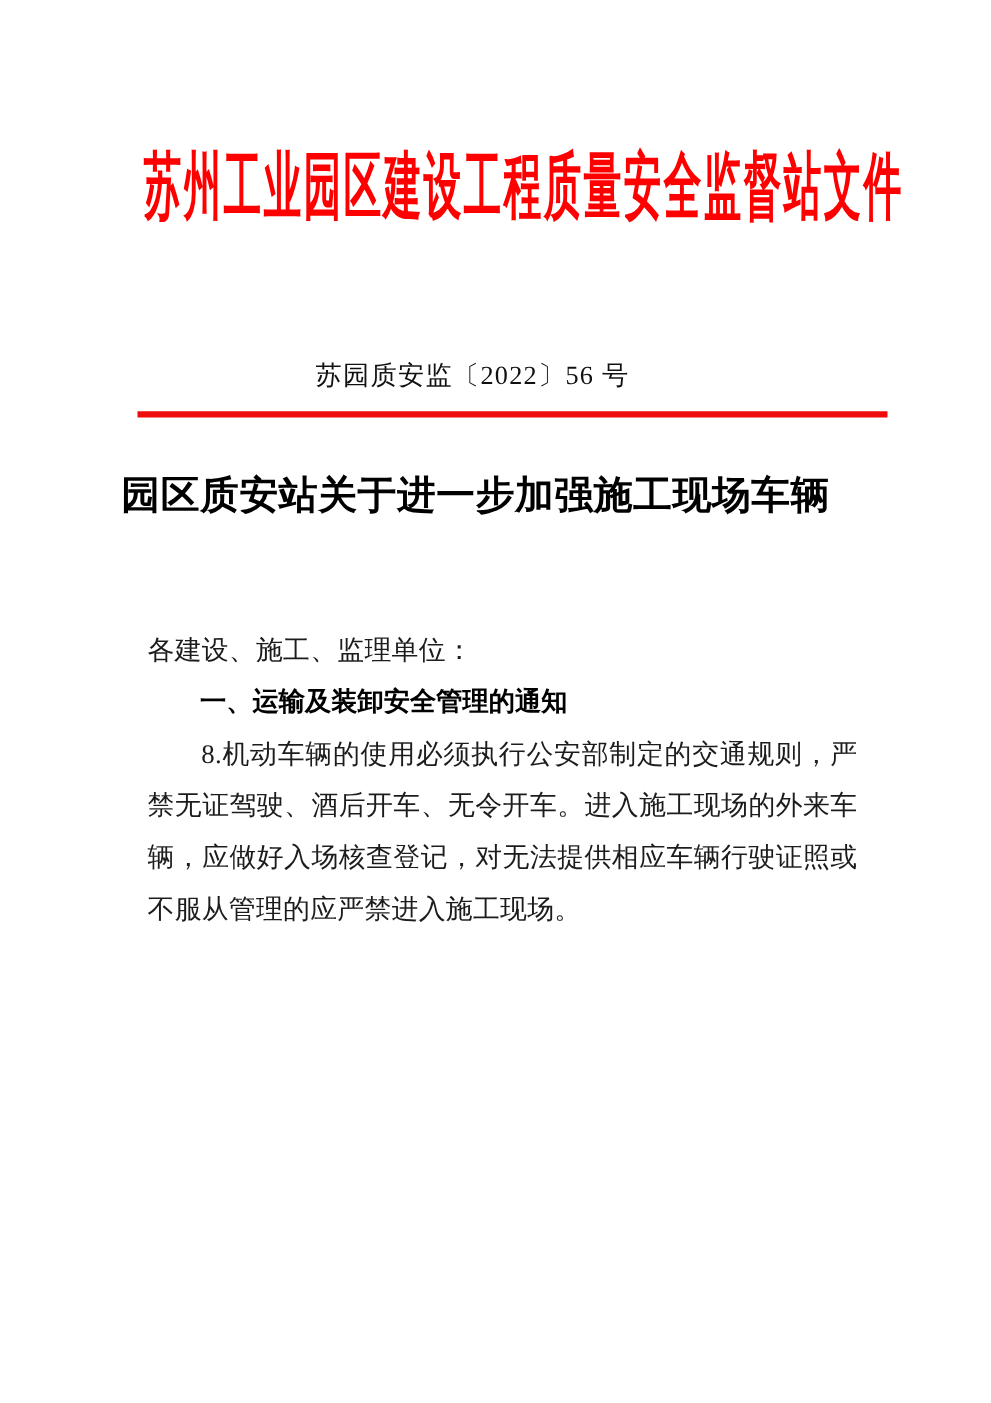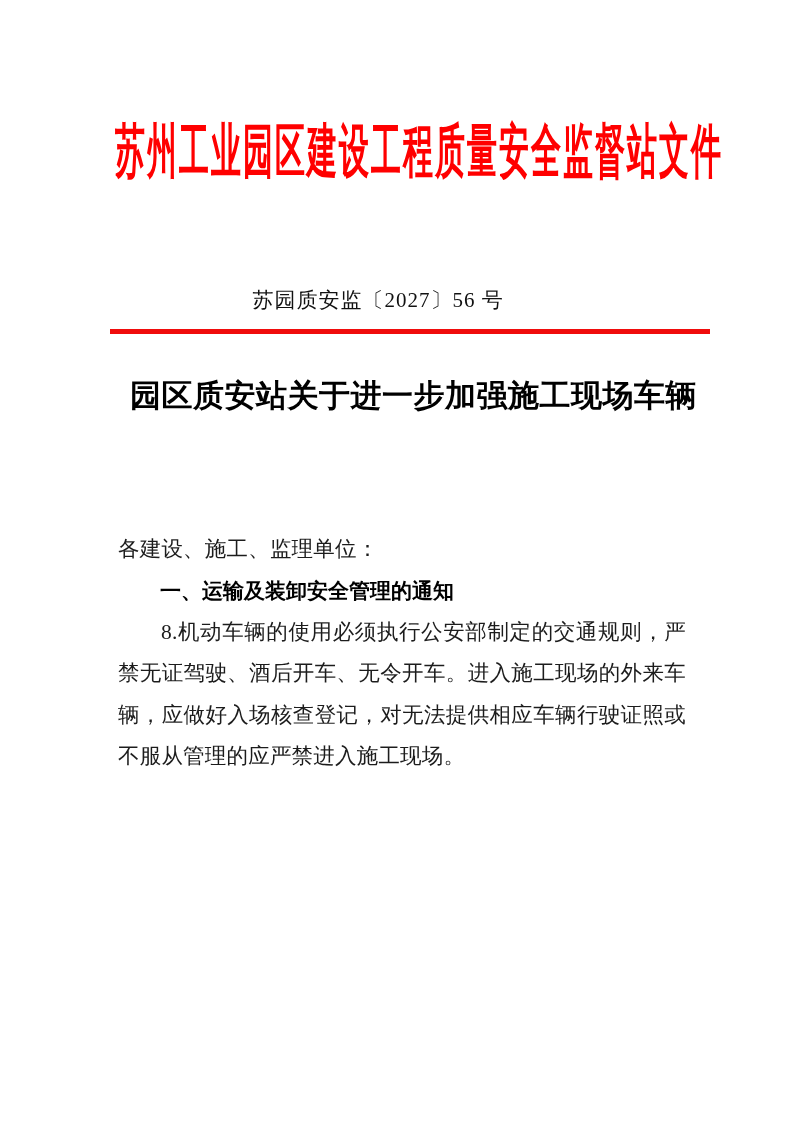--- a/index.html
+++ b/index.html
@@ -36,47 +36,47 @@
     font-size:21px;letter-spacing:1px;color:#111;
   }
   
   .red-divider{
     position:absolute;top:329px;left:110px;width:600px;height:5px;
     background:var(--divider-red);
   }
   
   .doc-title{
     position:absolute;top:374px;left:97px;width:600px;
-    text-align:right;color:var(--title-black);
+    text-align:left;color:var(--title-black);
     font-weight:bold;font-size:31px;line-height:44px;letter-spacing:0.5px;
   }
   
   .doc-body{
     position:absolute;top:500px;left:118px;width:568px;
     color:var(--body-text);
     font-size:21.5px;line-height:41.4px;letter-spacing:0.2px;
     text-align:justify;
   }
   .doc-body p{text-indent:2em;}
-  .doc-body p.salutation{text-indent:0;margin-top:29px;}
+  .doc-body p.salutation{text-indent:0;}
   .section-heading{
     text-indent:2em;
     font-family:"Liberation Sans","DejaVu Sans",sans-serif;
     font-weight:bold;font-size:21px;letter-spacing:0;
     color:#000;
   }
 </style>
 </head>
 <body>
 
 <div class="page">
 
   <div class="agency-banner">苏州工业园区建设工程质量安全监督站文件</div>
 
-  <div class="doc-number">苏园质安监〔2027〕56 号</div>
+  <div class="doc-number">苏园质安监〔2022〕56 号</div>
 
   <div class="red-divider"></div>
 
   <div class="doc-title">
     <div>园区质安站关于进一步加强施工现场车辆</div>
   </div>
 
   <div class="doc-body">
     <p class="salutation">各建设、施工、监理单位：</p>
     <p class="section-heading">一、运输及装卸安全管理的通知</p>

